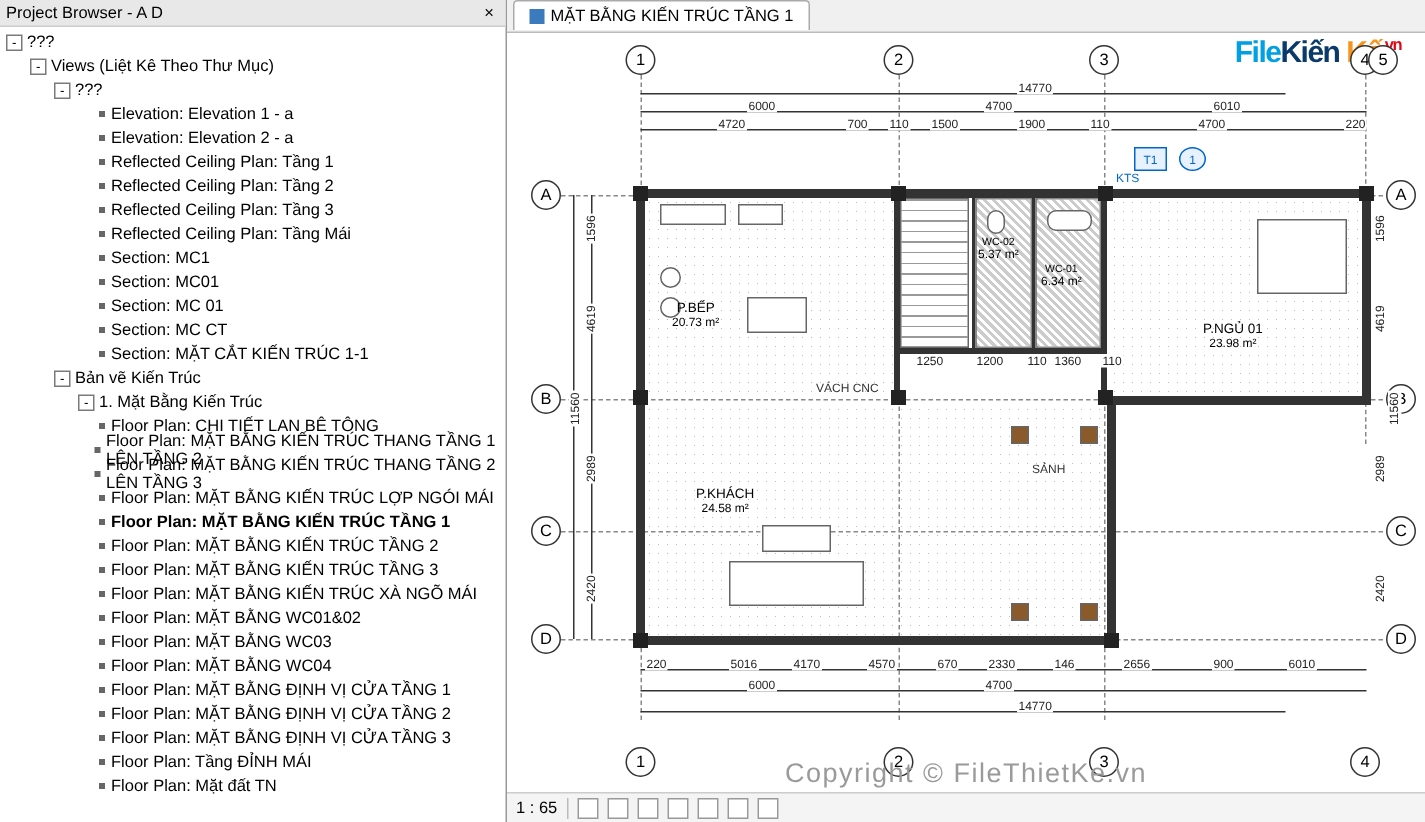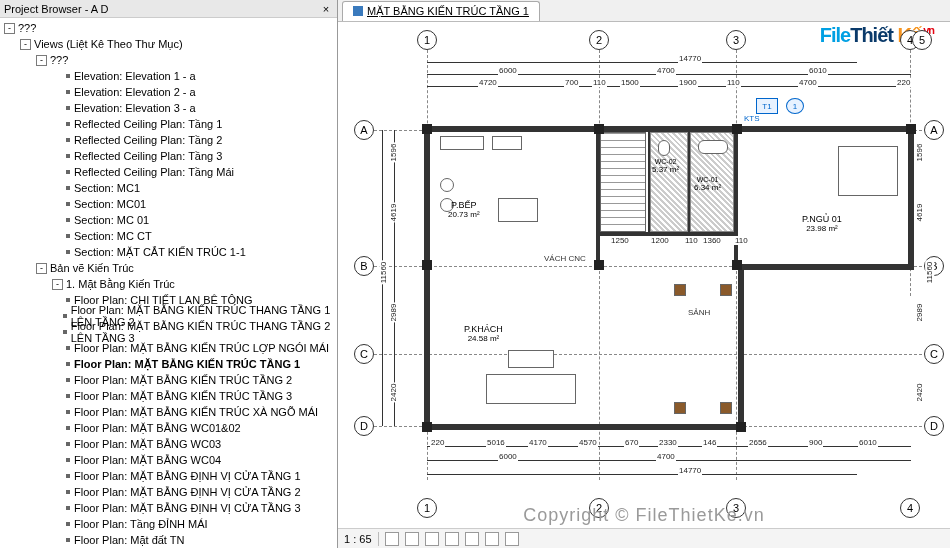--- a/index.html
+++ b/index.html
@@ -17,21 +17,21 @@
 .tree-icon { width: 4px; height: 4px; background: #666; margin-right: 4px; }
 .tree-label { font-size: 11px; }
 .tree-label.bold { font-weight: bold; }
 .indent-0 { padding-left: 2px; }
 .indent-1 { padding-left: 18px; }
 .indent-2 { padding-left: 34px; }
 .indent-3 { padding-left: 50px; }
 
 
 .right-panel { flex: 1; height: 548px; display: flex; flex-direction: column; position: relative; }
-.view-tabs { height: 22px; background: #f0f0f0; border-bottom: 1px solid #bbb; display: flex; align-items: center; padding-left: 4px; text-decoration: underline; }
+.view-tabs { height: 22px; background: #f0f0f0; border-bottom: 1px solid #bbb; display: flex; align-items: flex-start; padding-left: 4px; }
 .view-tab { height: 20px; background: #fff; border: 1px solid #aaa; border-bottom: none; padding: 2px 10px; font-size: 11px; display: flex; align-items: center; gap: 4px; border-radius: 3px 3px 0 0; }
 .tab-icon { width: 10px; height: 10px; background: #3a7abd; }
 
 .viewport { flex: 1; background: #fff; position: relative; overflow: hidden; }
 .drawing { position: absolute; left: 10px; top: 6px; right: 10px; bottom: 30px; }
 .watermark-logo { position: absolute; top: 2px; right: 16px; font-weight: bold; font-size: 20px; letter-spacing: -1px; }
 .wm-file { color: #00a0e3; }
 .wm-thiet { color: #0a3a6a; }
 .wm-ke { color: #f7941e; }
 .wm-vn { color: #e30613; font-size: 11px; vertical-align: super; }
@@ -89,25 +89,20 @@
         <span class="tree-label">Elevation: Elevation 1 - a</span>
       </div>
       <div class="tree-row indent-3">
         <span class="tree-toggle-spacer"></span>
         <span class="tree-icon"></span>
         <span class="tree-label">Elevation: Elevation 2 - a</span>
       </div>
       <div class="tree-row indent-3">
         <span class="tree-toggle-spacer"></span>
         <span class="tree-icon"></span>
-        <span class="tree-label">Elevation: Elevation 3 - a</span>
-      </div>
-      <div class="tree-row indent-3">
-        <span class="tree-toggle-spacer"></span>
-        <span class="tree-icon"></span>
         <span class="tree-label">Reflected Ceiling Plan: Tầng 1</span>
       </div>
       <div class="tree-row indent-3">
         <span class="tree-toggle-spacer"></span>
         <span class="tree-icon"></span>
         <span class="tree-label">Reflected Ceiling Plan: Tầng 2</span>
       </div>
       <div class="tree-row indent-3">
         <span class="tree-toggle-spacer"></span>
         <span class="tree-icon"></span>
@@ -237,21 +232,21 @@
 <div class="right-panel">
   <div class="view-tabs">
     <div class="view-tab">
       <span class="tab-icon"></span>
       <span>MẶT BẰNG KIẾN TRÚC TẦNG 1</span>
     </div>
   </div>
 
   <div class="viewport">
     <div class="watermark-logo">
-      <span class="wm-file">File</span><span class="wm-thiet">Thiết </span><span class="wm-ke">Kế</span><span class="wm-vn">.vn</span>
+      <span class="wm-file">File</span><span class="wm-thiet">Kiến </span><span class="wm-ke">Kế</span><span class="wm-vn">.vn</span>
     </div>
 
     <div class="drawing">
 
       <div class="grid-bubble" style="left:69px; top:2px;">1</div>
       <div class="grid-bubble" style="left:241px; top:2px;">2</div>
       <div class="grid-bubble" style="left:378px; top:2px;">3</div>
       <div class="grid-bubble" style="left:552px; top:2px;">4</div>
       <div class="grid-bubble" style="right:8px; top:2px;">5</div>
 

